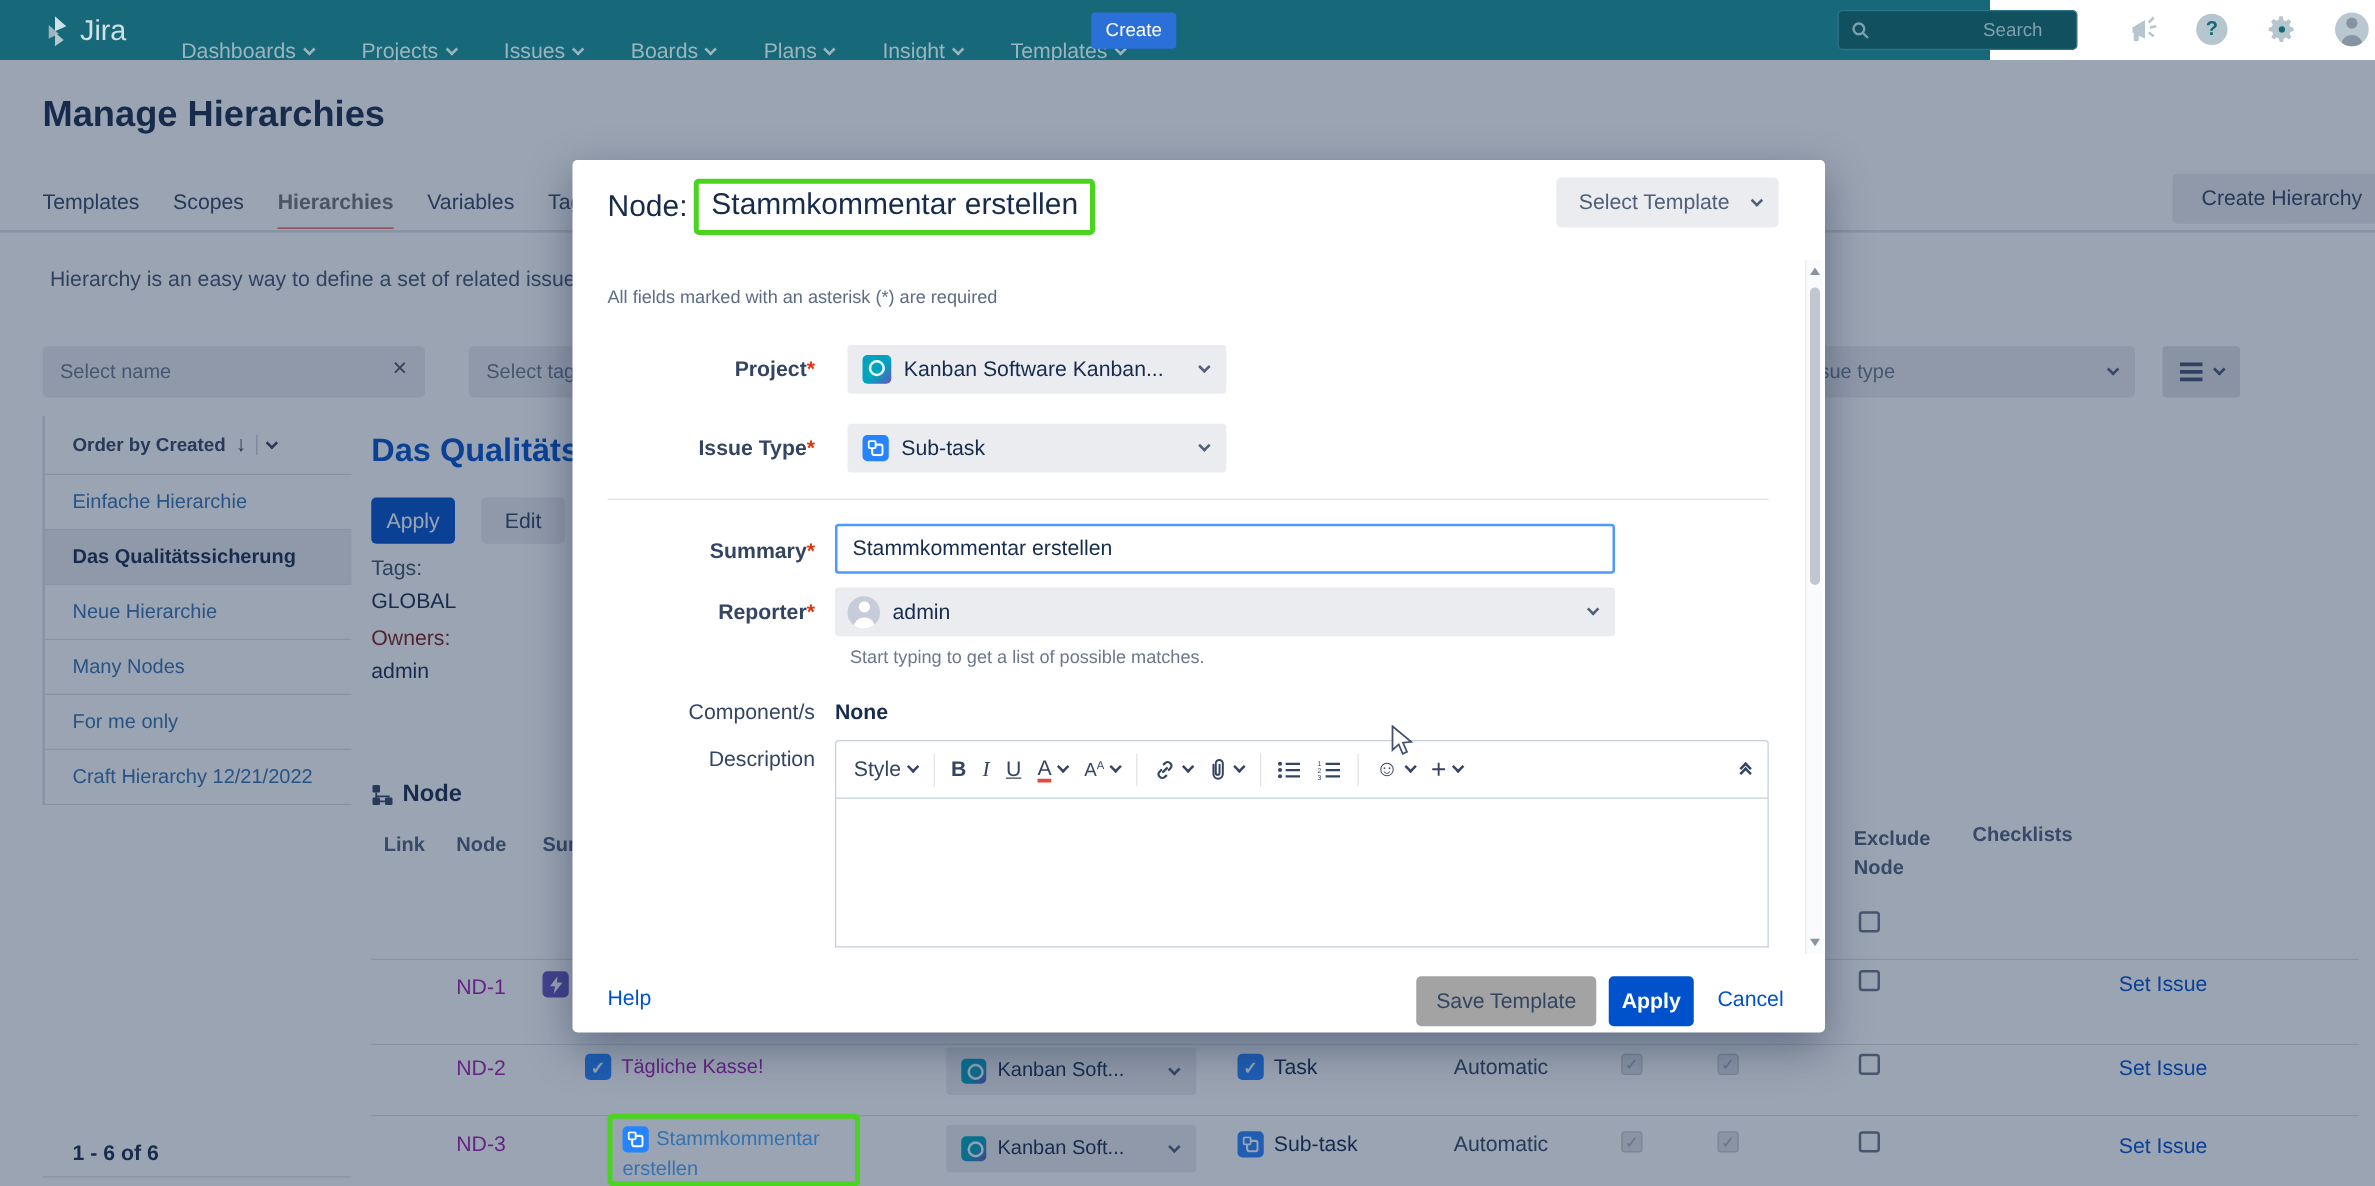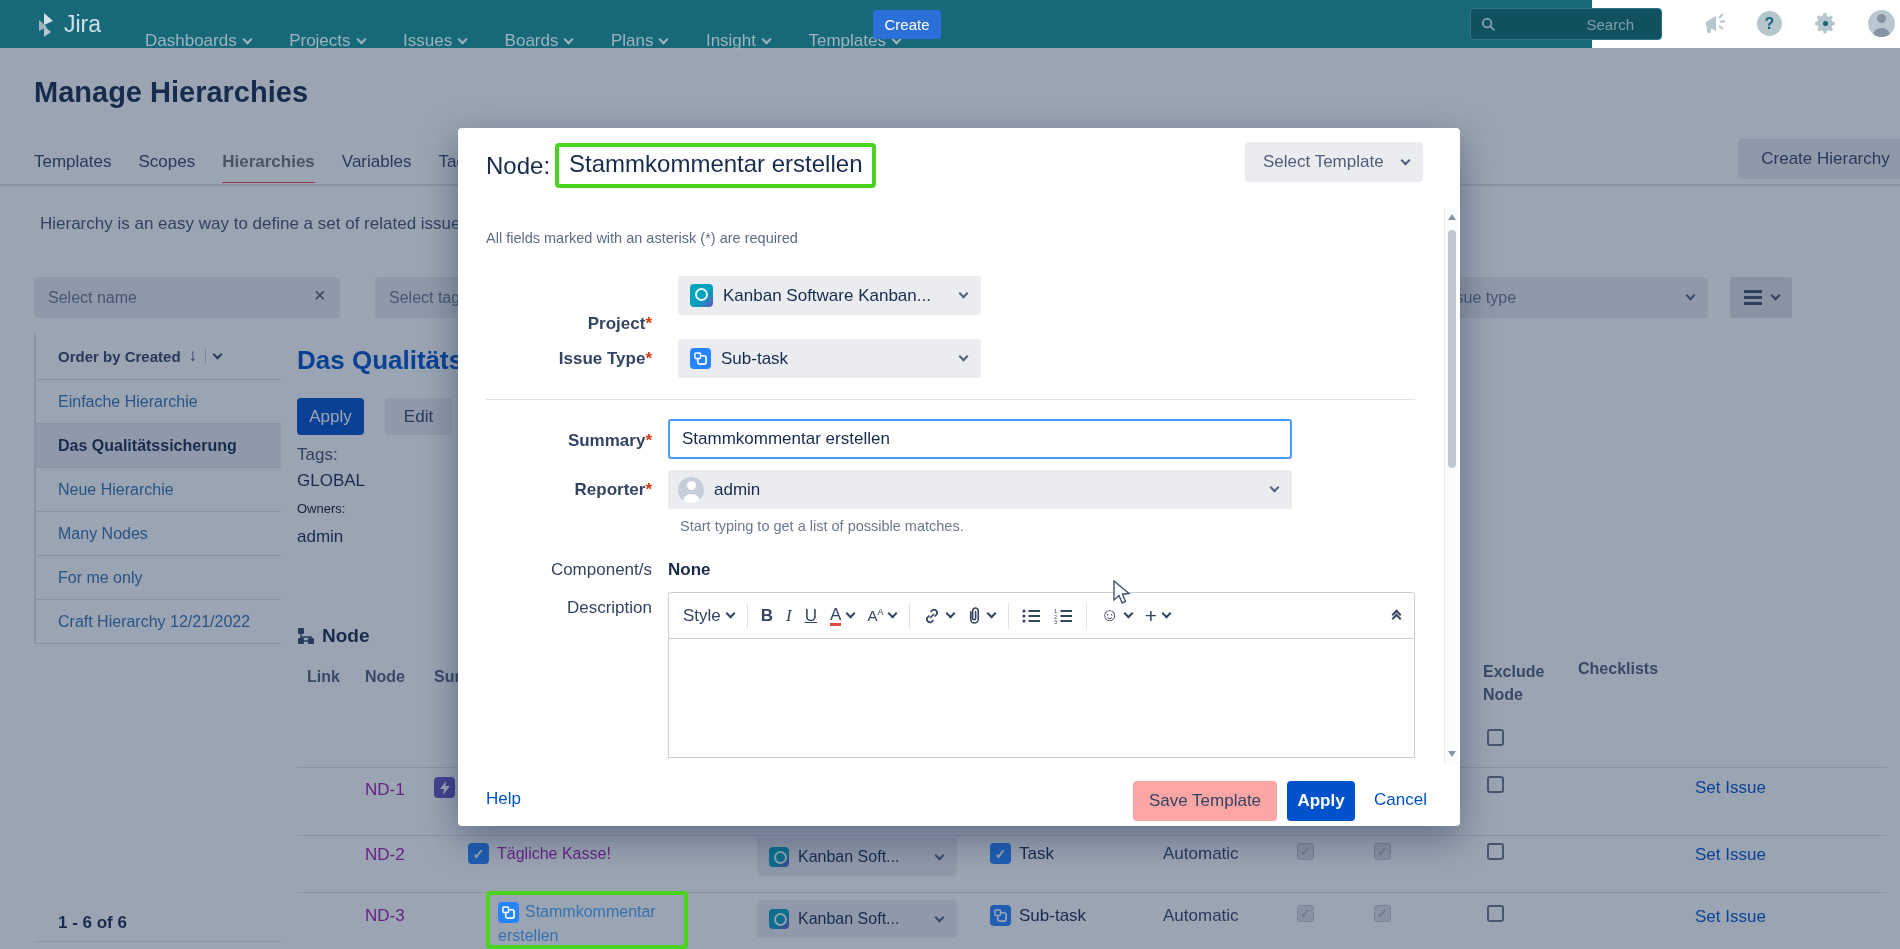--- a/index.html
+++ b/index.html
@@ -192,21 +192,21 @@
       <div class="side-item">Craft Hierarchy 12/21/2022</div>
     </div>
     <div class="abs" style="left:58px; top:913px; font-size:17px; font-weight:bold; color:#172B4D;">1 - 6 of 6</div>
     <div class="hline" style="left:34px; top:941px; width:247px; height:1px;"></div>
 
     <div class="abs" style="left:297px; top:345px; font-size:26px; font-weight:bold; color:#0052CC; white-space:nowrap;">Das Qualitätssicherung</div>
     <button class="btn-primary abs" style="left:297px; top:398px; width:67px; height:37px;">Apply</button>
     <button class="btn-subtle abs" style="left:385px; top:398px; width:67px; height:37px;">Edit</button>
     <div class="abs" style="left:297px; top:445px; font-size:17px; color:#44546F;">Tags:</div>
     <div class="abs" style="left:297px; top:471px; font-size:17px;">GLOBAL</div>
-    <div class="abs" style="left:297px; top:501px; font-size:13px; color:#0f172a;">Owners:</div>
+    <div class="abs" style="left:297px; top:501px; font-size:17px; color:#7f1d1d;">Owners:</div>
     <div class="abs" style="left:297px; top:527px; font-size:17px;">admin</div>
     <div class="abs" style="left:297px; top:625px; display:flex; align-items:center; gap:7px;">
       <svg width="18" height="18" viewBox="0 0 18 18">
           <rect x="1" y="1" width="6" height="6" rx="1" fill="#344563"></rect>
           <rect x="1" y="11" width="6" height="6" rx="1" fill="#344563"></rect>
           <rect x="11" y="11" width="6" height="6" rx="1" fill="#344563"></rect>
           <path d="M4 7 v7 h7 M4 10 h10 v1" stroke="#344563" stroke-width="1.4" fill="none"></path>
         </svg>
       <span style="font-size:19px; font-weight:bold;">Node</span>
     </div>
@@ -274,21 +274,21 @@
       <span>Node:</span>
       <span class="hl green-frame">Stammkommentar erstellen</span>
     </div>
     <div class="mdd" style="left:787px; top:14px; width:178px; height:40px; border-radius:4px; padding-left:18px;">
       <span style="font-size:17px; color:#505F79;">Select Template</span>
       <span class="chev mchev"></span>
     </div>
 
     <div class="abs" style="left:28px; top:102px; font-size:14.5px; color:#5E6C84;">All fields marked with an asterisk (*) are required</div>
 
-    <div class="mlabel" style="top:158px;margin-top:28px;"><span>Project</span><span class="req">*</span></div>
+    <div class="mlabel" style="top:158px;"><span>Project</span><span class="req">*</span></div>
     <div class="mdd" style="left:220px; top:148px; width:303px; height:39px; padding-left:12px; gap:10px;">
       <span class="icon-proj" style="width:23px; height:23px; display:inline-block; flex:none;"></span>
       <span class="txt">Kanban Software Kanban...</span>
       <span class="chev mchev"></span>
     </div>
 
     <div class="mlabel" style="top:221px;"><span>Issue Type</span><span class="req">*</span></div>
     <div class="mdd" style="left:220px; top:211px; width:303px; height:39px; padding-left:12px; gap:10px;">
       <span class="itype icon-subtask" style="position:relative; flex:none;">
           <svg width="13" height="13" viewBox="0 0 14 14">
@@ -380,21 +380,21 @@
     </div>
     <div class="abs" style="left:210px; top:511px; width:747px; height:119px; border:1px solid #C8CFD9; border-top:none;"></div>
 
     <div id="mscroll">
       <span class="tri-up"></span>
       <span class="thumb"></span>
       <span class="tri-dn"></span>
     </div>
 
     <div class="abs" style="left:28px; top:661px; font-size:17px;"><span class="link2">Help</span></div>
-    <button class="btn-subtle abs" style="left:675px; top:653px; width:144px; height:40px; background:#fca5a5;">Save Template</button>
+    <button class="btn-subtle abs" style="left:675px; top:653px; width:144px; height:40px; background:#a3a3a3;">Save Template</button>
     <button class="btn-primary abs" style="left:829px; top:653px; width:68px; height:40px; font-weight:bold;">Apply</button>
     <span class="abs link2" style="left:916px; top:662px; font-size:17px;text-align:center;">Cancel</span>
   </div>
 
   <div id="nd3-box" class="green-frame">
     <span class="itype icon-subtask">
         <svg width="13" height="13" viewBox="0 0 14 14">
           <rect x="4" y="4" width="9" height="9" rx="2" fill="none" stroke="#fff" stroke-width="1.8"></rect>
           <rect x="1" y="1" width="6" height="6" rx="1" fill="#2684FF" stroke="#fff" stroke-width="1.6"></rect>
         </svg>

